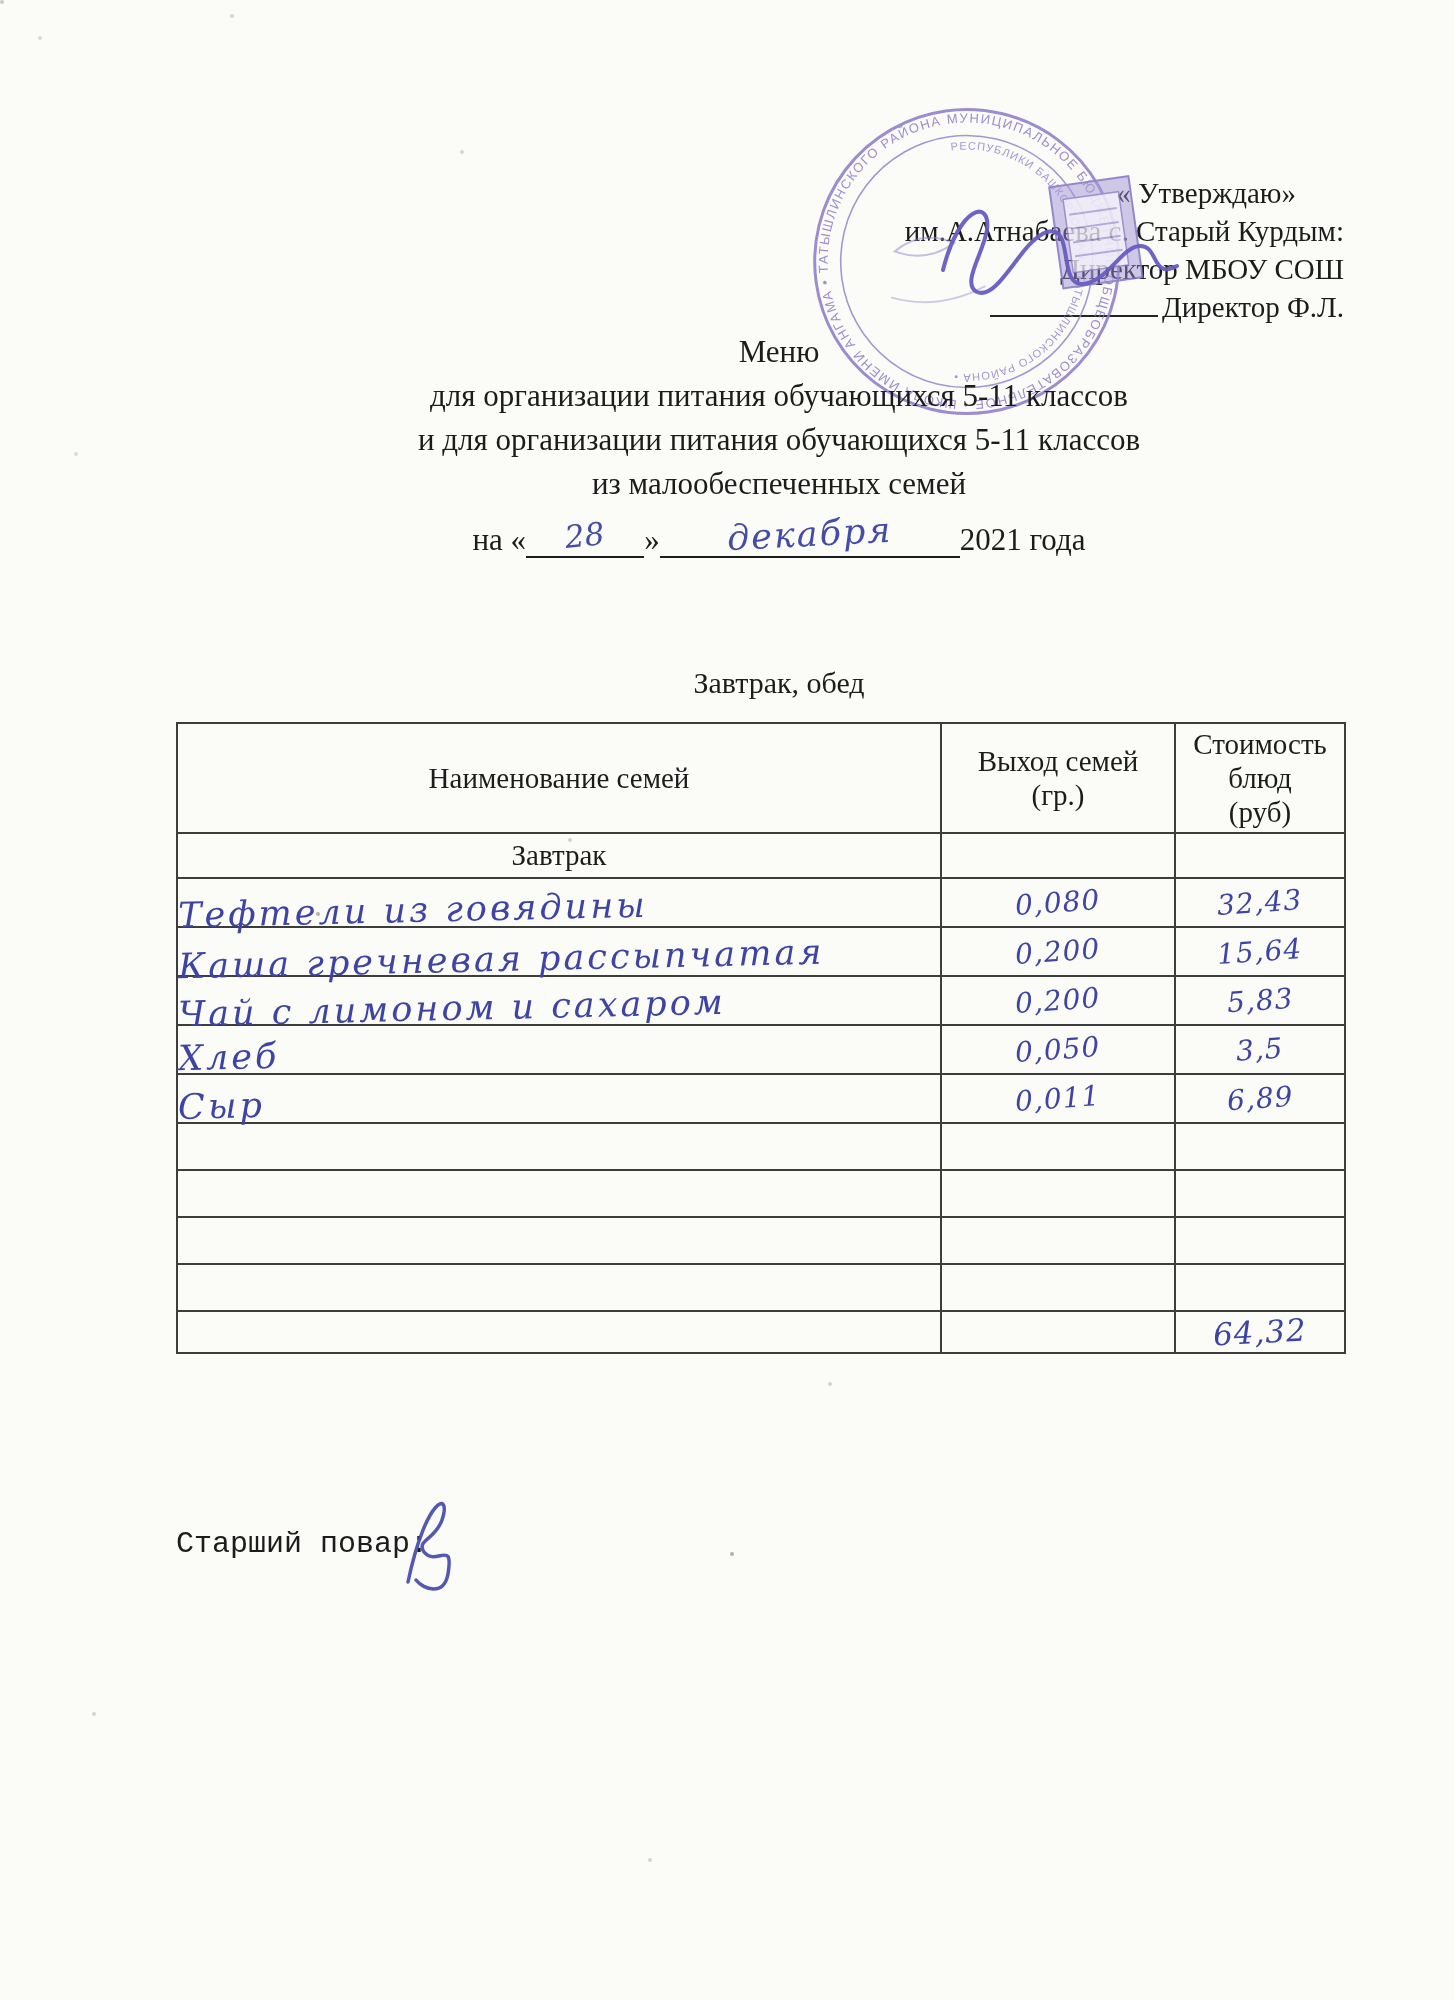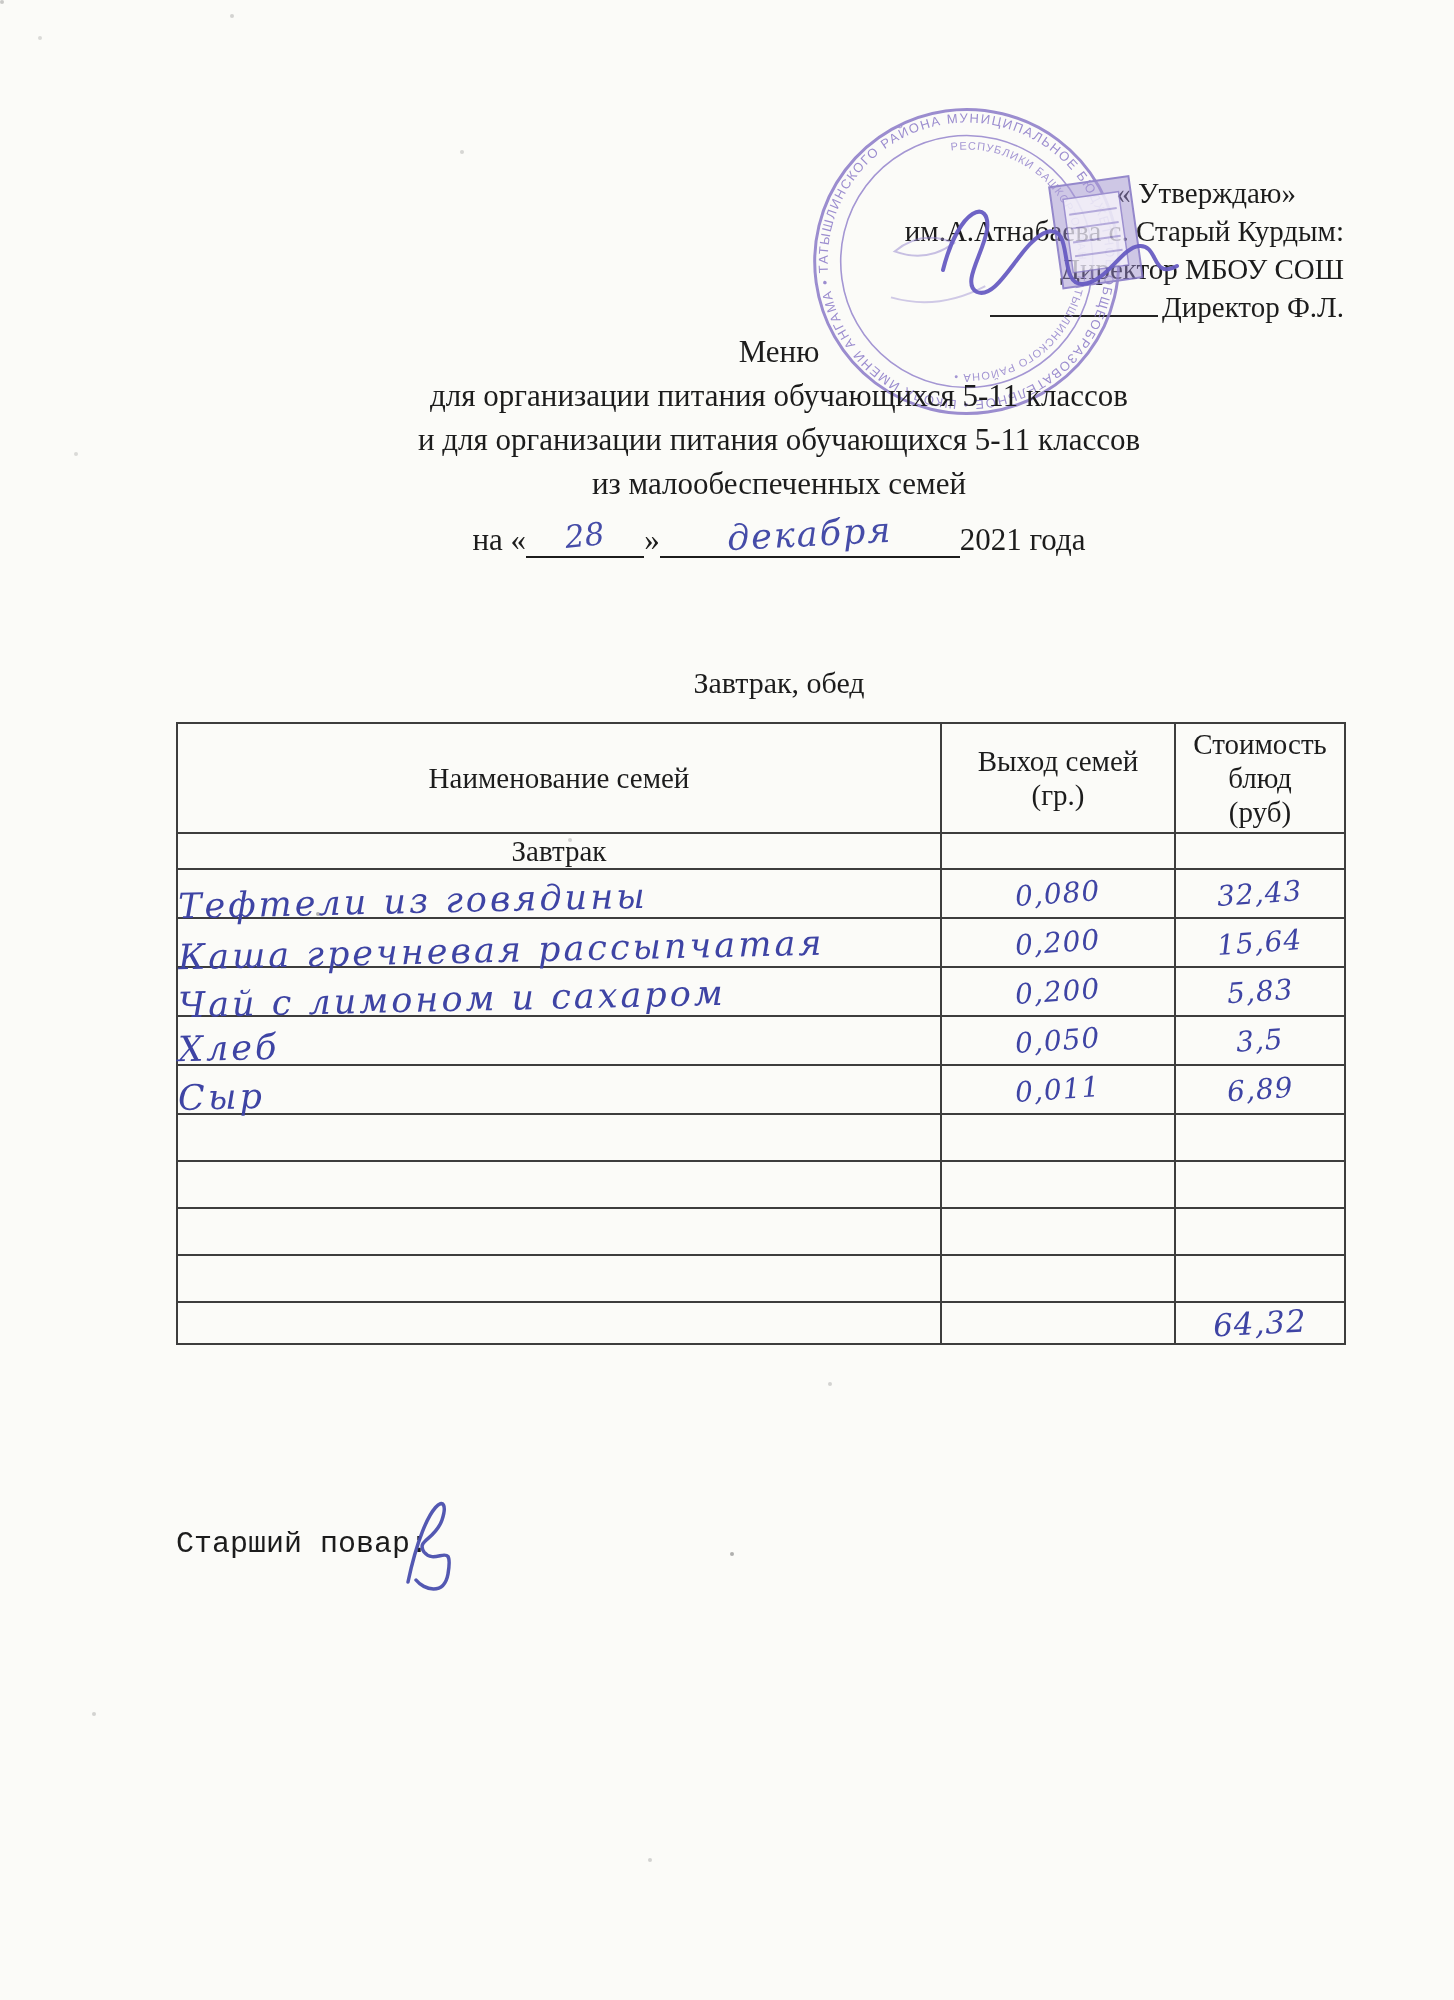--- a/index.html
+++ b/index.html
@@ -30,21 +30,21 @@
   .u-day .hand{display:inline-block;font-size:31px;transform:rotate(-6deg) translateY(-2px);}
   .u-month .hand{display:inline-block;font-size:35px;transform:rotate(-3deg) translateY(-2px);letter-spacing:2px;}
   .mealhead{position:absolute;top:666px;left:102px;width:1354px;text-align:center;font-size:30px;}
   table.menu{
     position:absolute;top:722px;left:176px;width:1168px;
     border-collapse:collapse;table-layout:fixed;font-size:29px;
   }
   table.menu td{border:2px solid #3d3d3d;padding:0;overflow:visible;}
   .thead td{text-align:center;vertical-align:middle;white-space:pre-line;line-height:34px;}
   tr.h-header{height:110px;}
-  tr.h-section{height:36px;}
+  tr.h-section{height:45px;}
   tr.h-dish{height:49px;}
   tr.h-empty{height:47px;}
   tr.h-total{height:42px;}
   td.section-cell{text-align:center;font-size:29px;}
   td.name-cell{padding-left:30px;vertical-align:bottom;}
   .hw{font-family:"DejaVu Serif",serif;font-style:italic;color:#3e44a4;}
   .hw-name{display:inline-block;font-size:35px;letter-spacing:3px;transform:rotate(-1.3deg) translateY(4px);white-space:nowrap;}
   td.num-cell{text-align:center;vertical-align:middle;}
   .hw-num{display:inline-block;font-size:28px;transform:rotate(-4deg);letter-spacing:1px;}
   .hw-total{display:inline-block;font-size:31px;transform:rotate(-3deg);letter-spacing:1px;}

